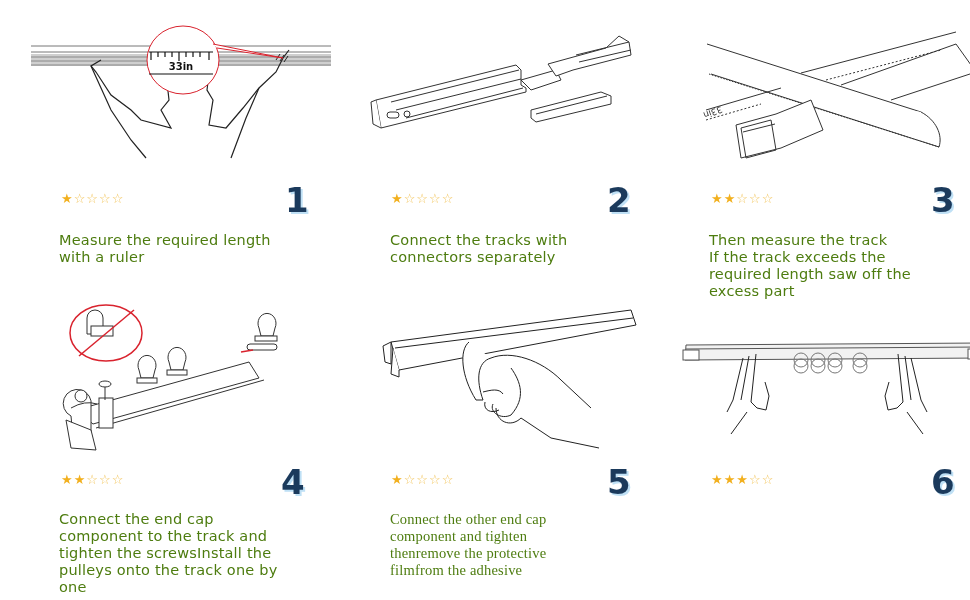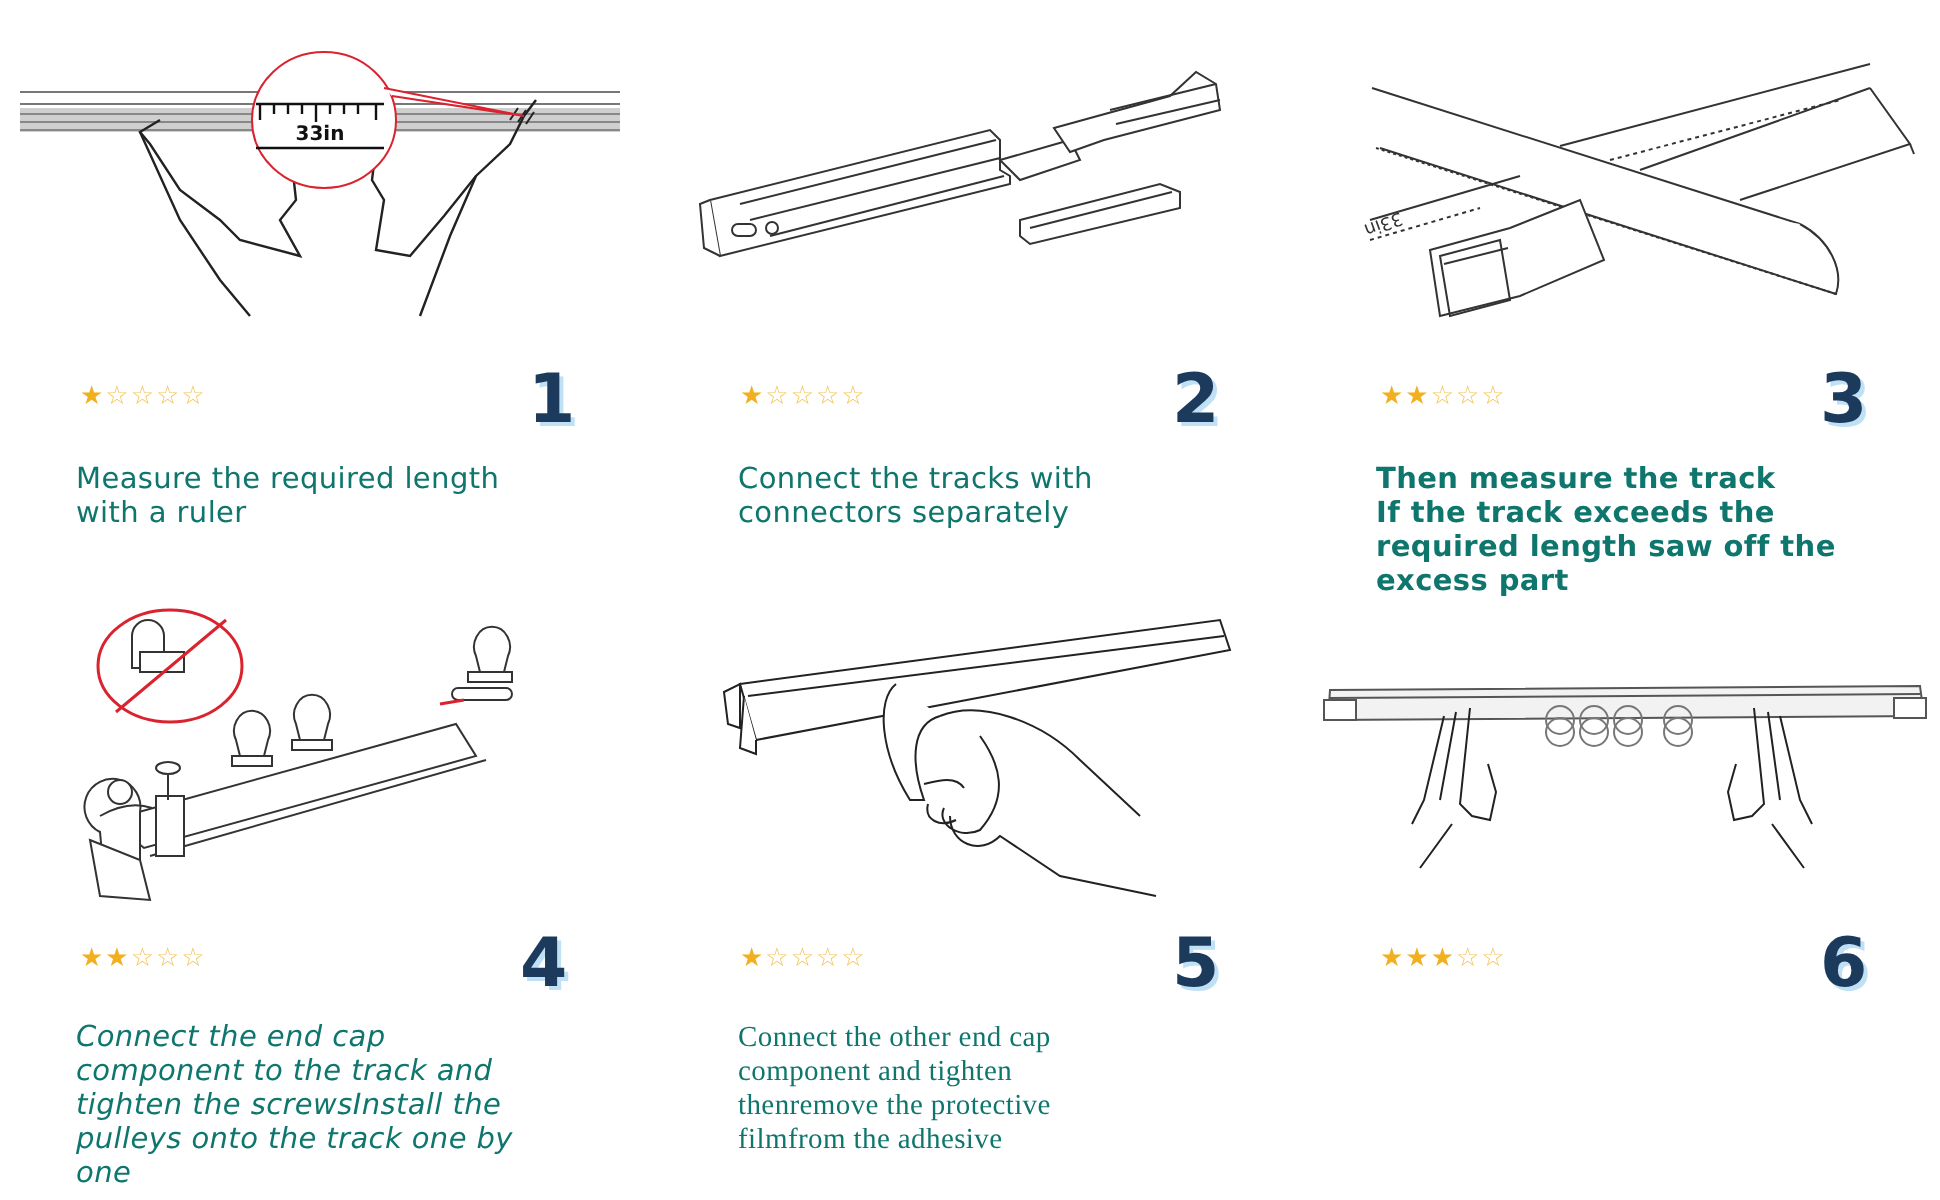--- a/index.html
+++ b/index.html
@@ -1,25 +1,25 @@
 <!DOCTYPE html>
 <html><head>
 <meta charset="utf-8">
 <style>
   html,body{margin:0;padding:0;background:#ffffff;}
   body{width:970px;height:600px;position:relative;overflow:hidden;font-family:"DejaVu Sans","Liberation Sans",sans-serif;}
-  .card{position:absolute;width:300px;}
+  .card{position:absolute;width:300px;margin-left:21px;}
   .illus{position:absolute;left:0;top:0;}
   .illus svg{display:block;}
   .stars{position:absolute;font-size:13px;letter-spacing:1px;line-height:14px;}
   .star{display:inline-block;}
   .star.on{color:#f2b01e;}
   .star.off{color:#f2c55c;}
   .num{position:absolute;font-family:"DejaVu Sans",sans-serif;font-weight:bold;font-size:34px;line-height:34px;color:#1b3a5c;text-shadow:2px 2px 0 #bfe0f5;}
-  .desc{position:absolute;font-family:"DejaVu Sans",sans-serif;font-size:14.5px;line-height:17px;color:#0f766e;white-space:pre-line;letter-spacing:0.2px;}
+  .desc{position:absolute;font-family:"DejaVu Sans",sans-serif;font-size:14.5px;line-height:17px;color:#4d7c0f;white-space:pre-line;letter-spacing:0.2px;}
 </style>
 </head>
 <body>
 
 <div class="card" style="left:0;top:0;width:320px;height:300px;">
   <div class="illus">
     <svg width="320" height="170" viewBox="0 0 320 170">
       <g stroke="#777" stroke-width="1" fill="none">
         <line x1="10" y1="46" x2="310" y2="46"></line>
         <line x1="10" y1="52" x2="310" y2="52"></line>
@@ -108,21 +108,21 @@
         <path d="M70 128 L100 120 L105 150 L75 158 Z"></path>
         <line x1="72" y1="132" x2="104" y2="124"></line>
       </g>
       <text x="50" y="106" font-size="9" fill="#333" font-family="DejaVu Sans, sans-serif" transform="rotate(160 50 106)">33in</text>
     </svg>
   </div>
   <div class="stars" style="left:40px;top:192px;">
     <span class="star on">★</span><span class="star on">★</span><span class="star off">☆</span><span class="star off">☆</span><span class="star off">☆</span>
   </div>
   <div class="num" style="left:260px;top:183px;">3</div>
-  <div class="desc" style="left:38px;top:232px;font-weight:bold;">Then measure the track
+  <div class="desc" style="left:38px;top:232px;">Then measure the track
 If the track exceeds the
 required length saw off the
 excess part</div>
 </div>
 
 <div class="card" style="left:0;top:300px;width:320px;height:300px;">
   <div class="illus">
     <svg width="320" height="160" viewBox="0 0 320 160">
       <g stroke="#333" stroke-width="1" fill="#fff">
         <ellipse cx="85" cy="33" rx="36" ry="28" fill="#fff" stroke="#d9232e" stroke-width="1.5"></ellipse>
@@ -146,21 +146,21 @@
         <rect x="226" y="44" width="30" height="6" rx="3"></rect>
       </g>
       <path d="M50 108 q14 -8 26 -4" stroke="#333" fill="none"></path>
       <line x1="220" y1="52" x2="232" y2="50" stroke="#d9232e" stroke-width="1.5"></line>
     </svg>
   </div>
   <div class="stars" style="left:40px;top:173px;">
     <span class="star on">★</span><span class="star on">★</span><span class="star off">☆</span><span class="star off">☆</span><span class="star off">☆</span>
   </div>
   <div class="num" style="left:260px;top:165px;">4</div>
-  <div class="desc" style="left:38px;top:211px;font-style:italic;">Connect the end cap
+  <div class="desc" style="left:38px;top:211px;">Connect the end cap
 component to the track and
 tighten the screwsInstall the
 pulleys onto the track one by
 one</div>
 </div>
 
 <div class="card" style="left:330px;top:300px;width:320px;height:300px;">
   <div class="illus">
     <svg width="320" height="160" viewBox="0 0 320 160">
       <g stroke="#222" stroke-width="1" fill="#fff">

